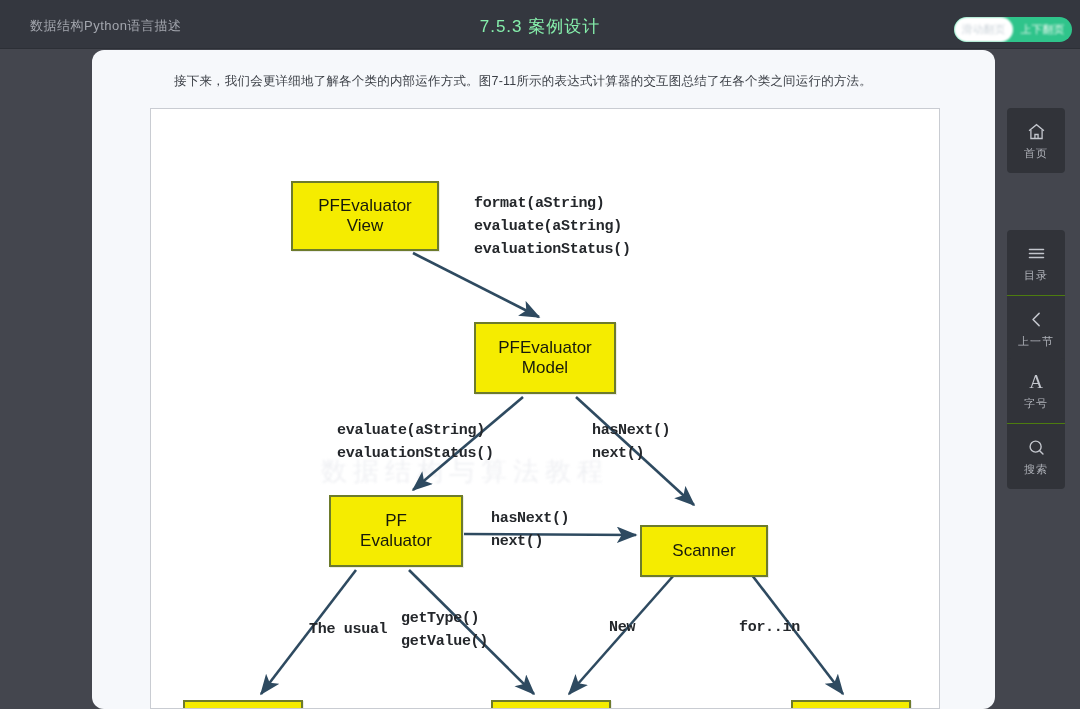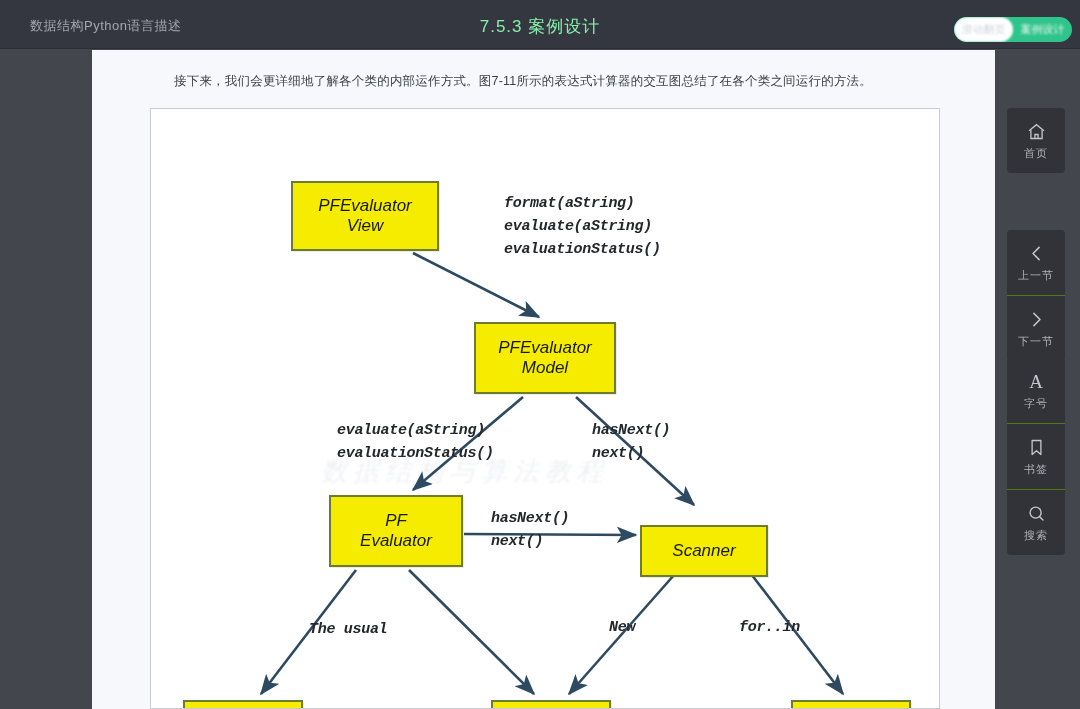--- a/index.html
+++ b/index.html
@@ -41,33 +41,34 @@
     filter:blur(.8px);
   }
   .mode-toggle .seg.active{
     background:#ffffff;border-radius:13px;color:#cfd6dc;
   }
 
   
   .page-sheet{
     position:absolute;left:92px;top:50px;width:903px;height:659px;
     background:#f6f8fb;
+    border-radius:12px;
   }
   .page-para{
     position:absolute;left:82px;top:21px;width:740px;
     font-size:12.5px;color:#3b3f46;line-height:20px;
     letter-spacing:.2px;
     filter:blur(.25px);
   }
 
   
   .figure{
     position:absolute;left:58px;top:58px;width:790px;height:601px;
     background:#ffffff;border:1px solid #c9ccd2;
-    box-sizing:border-box;overflow:hidden;font-style:italic;
+    box-sizing:border-box;overflow:hidden;
   }
   .watermark{
     position:absolute;left:170px;top:345px;
     font-size:26px;color:#f0f1f4;letter-spacing:6px;
     user-select:none;pointer-events:none;
     filter:blur(1px);
   }
   .fig-svg{position:absolute;left:0;top:0;width:790px;height:601px;}
 
   .node{
@@ -112,21 +113,21 @@
 </head>
 <body>
 
 <div class="app">
 
   <div class="topbar">
     <div class="book-title">数据结构Python语言描述</div>
     <div class="chapter-title">7.5.3 案例设计</div>
     <div class="mode-toggle">
       <div class="seg active">滑动翻页</div>
-      <div class="seg">案例设计</div>
+      <div class="seg">上下翻页</div>
     </div>
   </div>
 
   <div class="page-sheet">
     <div class="page-para">接下来，我们会更详细地了解各个类的内部运作方式。图7-11所示的表达式计算器的交互图总结了在各个类之间运行的方法。</div>
 
     <div class="figure">
       <div class="watermark">数据结构与算法教程</div>
 
       <svg class="fig-svg" viewBox="0 0 790 601">
@@ -185,30 +186,32 @@
       </div>
 
       <div class="node" style="left:340px;top:591px;width:120px;height:52px;">
         
       </div>
 
       <div class="node" style="left:640px;top:591px;width:120px;height:52px;">
         
       </div>
 
-      <div class="lbl" style="left:323px;top:83px;margin-left:30px;">format(aString)
+      <div class="lbl" style="left:323px;top:83px;">format(aString)
 evaluate(aString)
 evaluationStatus()</div>
       <div class="lbl" style="left:186px;top:310px;">evaluate(aString)
 evaluationStatus()</div>
       <div class="lbl" style="left:441px;top:310px;">hasNext()
 next()</div>
       <div class="lbl" style="left:340px;top:398px;">hasNext()
 next()</div>
       <div class="lbl" style="left:118px;top:509px;margin-left:40px;">The usual</div>
+      <div class="lbl" style="left:250px;top:498px;">getType()
+getValue()</div>
       <div class="lbl" style="left:458px;top:507px;">New</div>
       <div class="lbl" style="left:588px;top:507px;">for..in</div>
     </div>
   </div>
 
   <div class="rail">
 
     <div class="rail-group" style="top:58px;">
       <div class="rail-item">
         <span class="ic">
@@ -218,20 +221,30 @@
               <path d="M10.2 20v-4.6h3.6V20"></path>
           </svg>
         </span>
         <span class="tx">首页</span>
       </div>
     </div>
 
     <div class="rail-group" style="top:180px;">
       <div class="rail-item">
         <span class="ic">
+          <svg width="21" height="21" viewBox="0 0 24 24" stroke="#c3c6cd" stroke-width="1.8" stroke-linecap="round">
+            <line x1="4" y1="7.5" x2="20" y2="7.5"></line>
+              <line x1="4" y1="12" x2="20" y2="12"></line>
+              <line x1="4" y1="16.5" x2="20" y2="16.5"></line>
+          </svg>
+        </span>
+        <span class="tx">目录</span>
+      </div>
+      <div class="rail-item">
+        <span class="ic">
           <svg width="21" height="21" viewBox="0 0 24 24" fill="none" stroke="#c3c6cd" stroke-width="1.7" stroke-linecap="round" stroke-linejoin="round">
             <polyline points="15,5 8,12 15,19"></polyline>
           </svg>
         </span>
         <span class="tx">上一节</span>
       </div>
       <div class="rail-item">
         <span class="ic">
           <svg width="21" height="21" viewBox="0 0 24 24" fill="none" stroke="#c3c6cd" stroke-width="1.7" stroke-linecap="round" stroke-linejoin="round">
             <polyline points="9,5 16,12 9,19"></polyline>
@@ -243,28 +256,20 @@
 
     <div class="rail-group" style="top:308px;">
       <div class="rail-item">
         <span class="ic">
             <span class="glyph-A">A</span>
           </span>
         <span class="tx">字号</span>
       </div>
       <div class="rail-item">
         <span class="ic">
-          <svg width="21" height="21" viewBox="0 0 24 24" fill="none" stroke="#c3c6cd" stroke-width="1.5" stroke-linejoin="round">
-            <path d="M7 4h10v16l-5-4.4L7 20z"></path>
-          </svg>
-        </span>
-        <span class="tx">书签</span>
-      </div>
-      <div class="rail-item">
-        <span class="ic">
           <svg width="21" height="21" viewBox="0 0 24 24" fill="none" stroke="#c3c6cd" stroke-width="1.6" stroke-linecap="round">
             <circle cx="11" cy="11" r="6.3"></circle>
               <line x1="15.6" y1="15.6" x2="19.4" y2="19.4"></line>
           </svg>
         </span>
         <span class="tx">搜索</span>
       </div>
     </div>
 
   </div>

